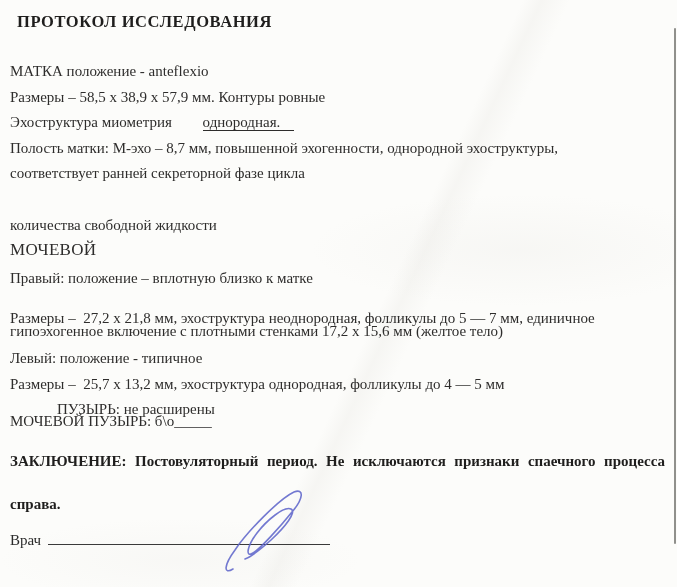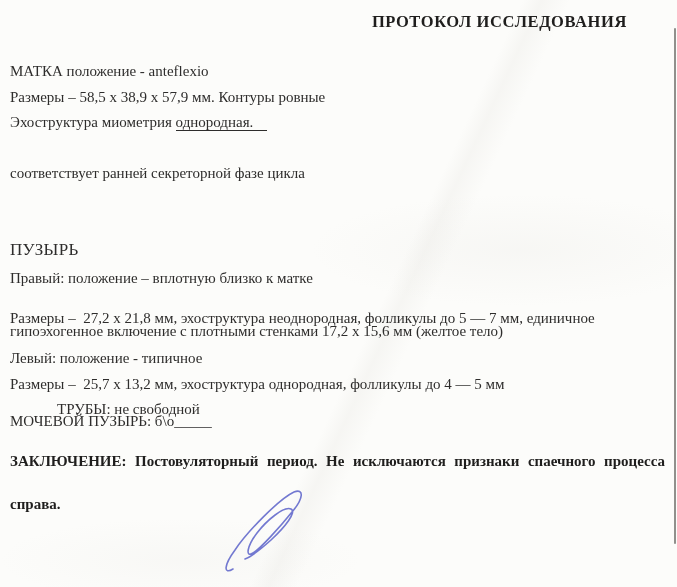--- a/index.html
+++ b/index.html
@@ -21,35 +21,36 @@
   }
   .line{
     position:absolute;
     left:10px;
     font-size:15px;
     white-space:pre;
     color:#2e2d2c;
   }
   .title{
     position:absolute;
-    top:12px;left:0;width:627px;
-    text-align:right;
+    top:12px;left:17px;width:627px;
+    text-align:left;
     font-size:16.5px;
     font-weight:bold;
     letter-spacing:0.6px;
     color:#1f1e1d;
     white-space:pre;
   }
   .section-heading{
     font-size:17px;
     letter-spacing:0.3px;
   }
   .u{
     border-bottom:1.2px solid #2e2d2c;
     padding-right:10px;
+    margin-left:27px;
   }
   .bold-just{
     position:absolute;
     left:10px;
     width:655px;
     font-size:15px;
     font-weight:bold;
     color:#1f1e1d;
     text-align:justify;
     text-align-last:justify;
@@ -90,36 +91,39 @@
 
 <div class="doc">
 
   <div class="title">ПРОТОКОЛ ИССЛЕДОВАНИЯ</div>
 
   <div class="line" style="top:63px">МАТКА положение - anteflexio</div>
   <div class="line" style="top:89px">Размеры – 58,5 x 38,9 x 57,9 мм. Контуры ровные</div>
 
   <div class="line" style="top:114px"><span>Эхоструктура миометрия </span><span class="u">однородная. </span></div>
 
+  <div class="line" style="top:140px">Полость матки: М-эхо – 8,7 мм, повышенной эхогенности, однородной эхоструктуры,</div>
   <div class="line" style="top:165px">соответствует ранней секреторной фазе цикла</div>
+  <div class="line" style="top:217px">количества свободной жидкости</div>
 
-  <div class="line section-heading" style="top:240px">ПУЗЫРЬ</div>
+  <div class="line section-heading" style="top:240px">МОЧЕВОЙ</div>
 
   <div class="line" style="top:270px">Правый: положение – вплотную близко к матке</div>
   <div class="line" style="top:310px">Размеры –  27,2 x 21,8 мм, эхоструктура неоднородная, фолликулы до 5 — 7 мм, единичное</div>
   <div class="line" style="top:323px">гипоэхогенное включение с плотными стенками 17,2 x 15,6 мм (желтое тело)</div>
   <div class="line" style="top:350px">Левый: положение - типичное</div>
   <div class="line" style="top:376px">Размеры –  25,7 x 13,2 мм, эхоструктура однородная, фолликулы до 4 — 5 мм</div>
 
-  <div class="line" style="top:401px;left:57px">ТРУБЫ: не свободной</div>
+  <div class="line" style="top:401px;left:57px">ПУЗЫРЬ: не расширены</div>
   <div class="line" style="top:413px">МОЧЕВОЙ ПУЗЫРЬ: б\о_____</div>
 
   <div class="bold-just" style="top:453px">ЗАКЛЮЧЕНИЕ: Постовуляторный период. Не исключаются признаки спаечного процесса</div>
   <div class="line bold-line" style="top:496px">справа.</div>
 
+  <div class="sig-row"><span>Врач</span><span class="sig-underline"></span></div>
 
   <svg class="signature-svg" viewBox="0 0 140 100">
     <path d="M 38 93
              C 28 99, 29 89, 40 74
              C 52 56, 84 23, 99 16
              C 109 12, 109 22, 97 36
              C 85 51, 65 73, 58 77
              C 50 82, 52 70, 62 57
              C 72 44, 89 30, 96 33
              C 102 36, 90 51, 76 64

